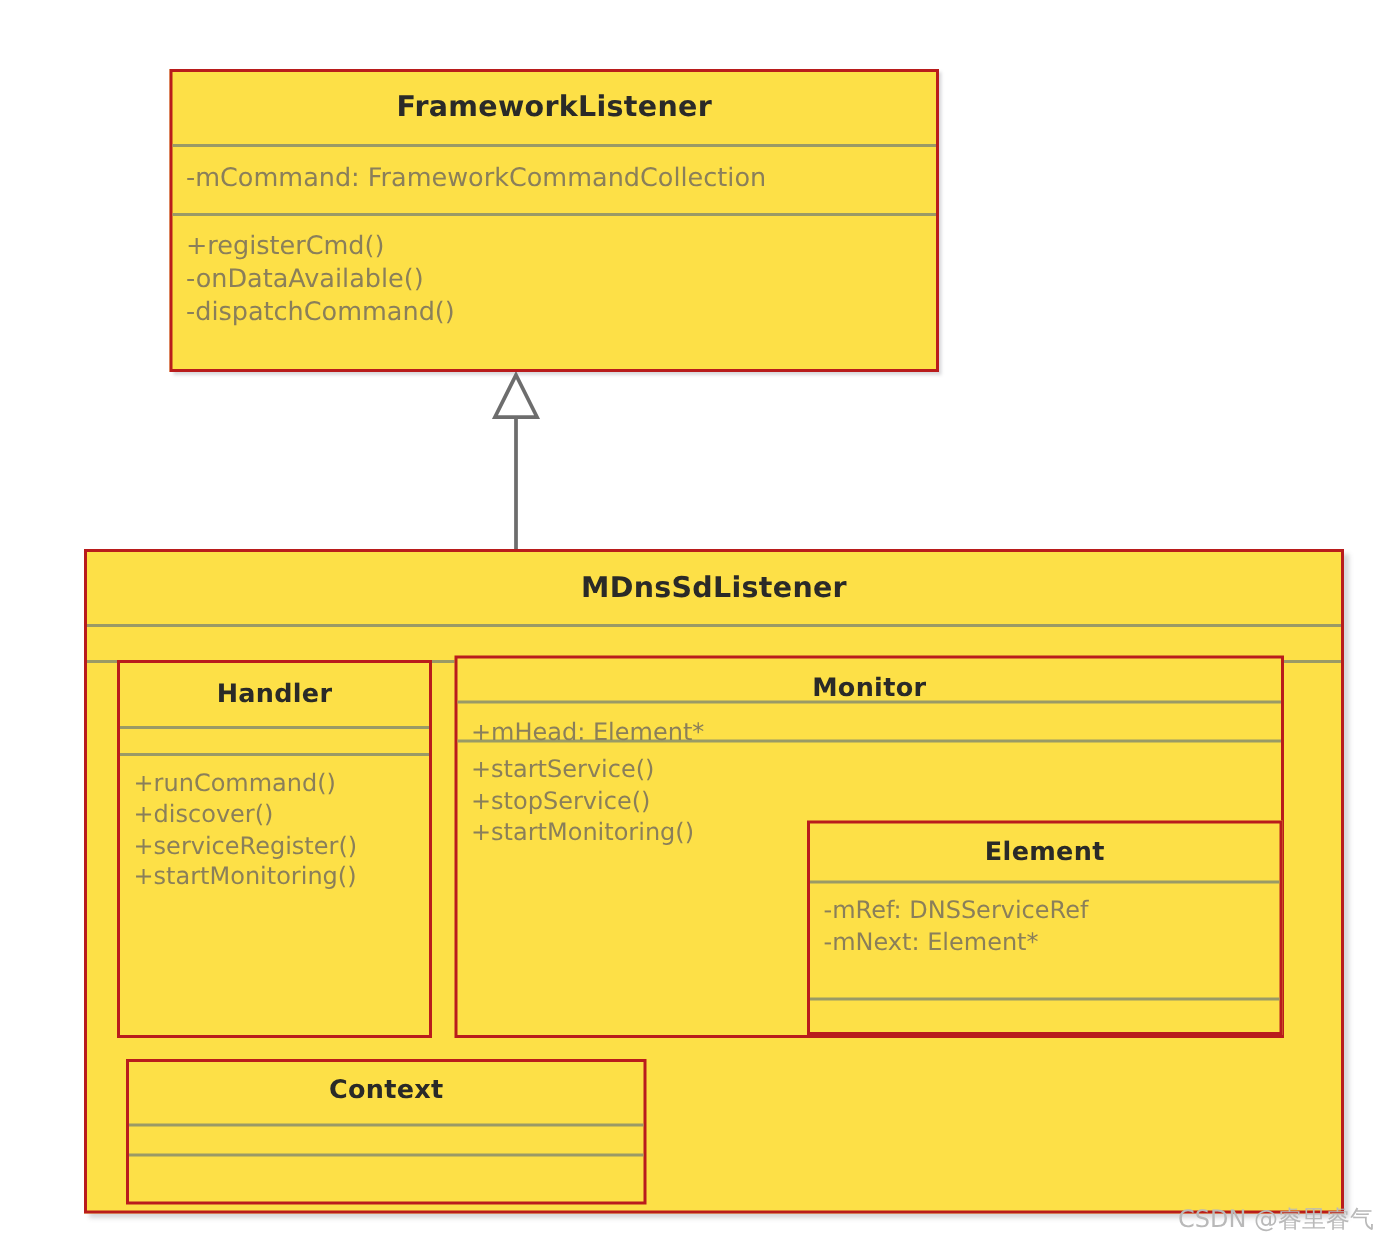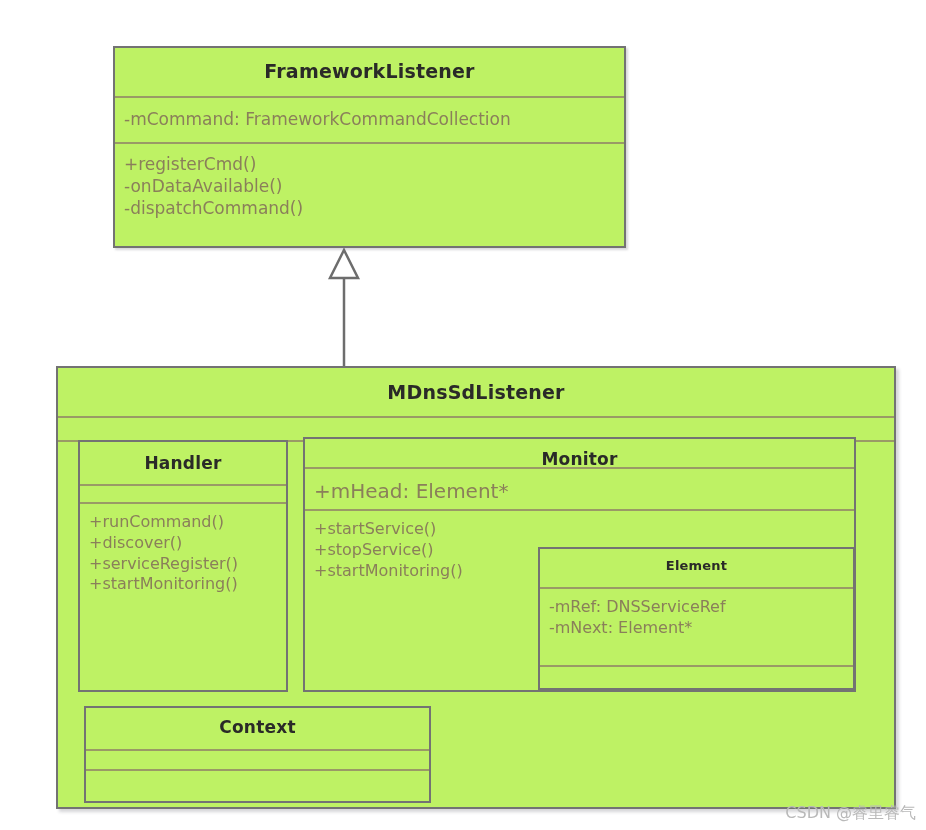--- a/index.html
+++ b/index.html
@@ -20,22 +20,22 @@
     left: 0; top: 0;
     width: 926px;
     height: 830px;
     background: #ffffff;
   }
 
   
   .uml-class {
     position: absolute;
     box-sizing: border-box;
-    background: #bef264;
-    border: 2px solid #737373;
+    background: #fde047;
+    border: 2px solid #b91c1c;
     box-shadow: 2px 2px 2px rgba(120,120,130,0.28);
   }
   .uml-class.plain {
     box-shadow: none;
   }
 
   .cls-title {
     text-align: center;
     font-weight: bold;
     color: #2a2a28;
@@ -89,28 +89,28 @@
   }
   #handler .cls-title { font-size: 17px; padding-top: 11px; height: 42px; }
   #handler .attrs { height: 16px; }
   #handler .ops { font-size: 16px; padding-top: 8px; }
 
   #monitor {
     left: 303px; top: 437px;
     width: 553px; height: 255px;
   }
   #monitor .cls-title { font-size: 17px; padding-top: 10px; height: 28px; }
-  #monitor .attrs { font-size: 20px; height: 40px; padding-top: 9px; }
+  #monitor .attrs { font-size: 16px; height: 24px; padding-top: 9px; }
   #monitor .ops { font-size: 16px; padding-top: 8px; }
 
   #element {
     left: 538px; top: 547px;
     width: 317px; height: 143px;
   }
-  #element .cls-title { font-size: 13px; padding-top: 9px; height: 38px; }
+  #element .cls-title { font-size: 17px; padding-top: 9px; height: 38px; }
   #element .attrs { font-size: 16px; padding-top: 8px; height: 76px; }
   #element .ops { height: 18px; }
 
   #context {
     left: 84px; top: 706px;
     width: 347px; height: 97px;
   }
   #context .cls-title { font-size: 17px; padding-top: 9px; height: 41px; border-radius: 16px; }
   #context .attrs { height: 18px; }
   #context .ops { height: 28px; }

